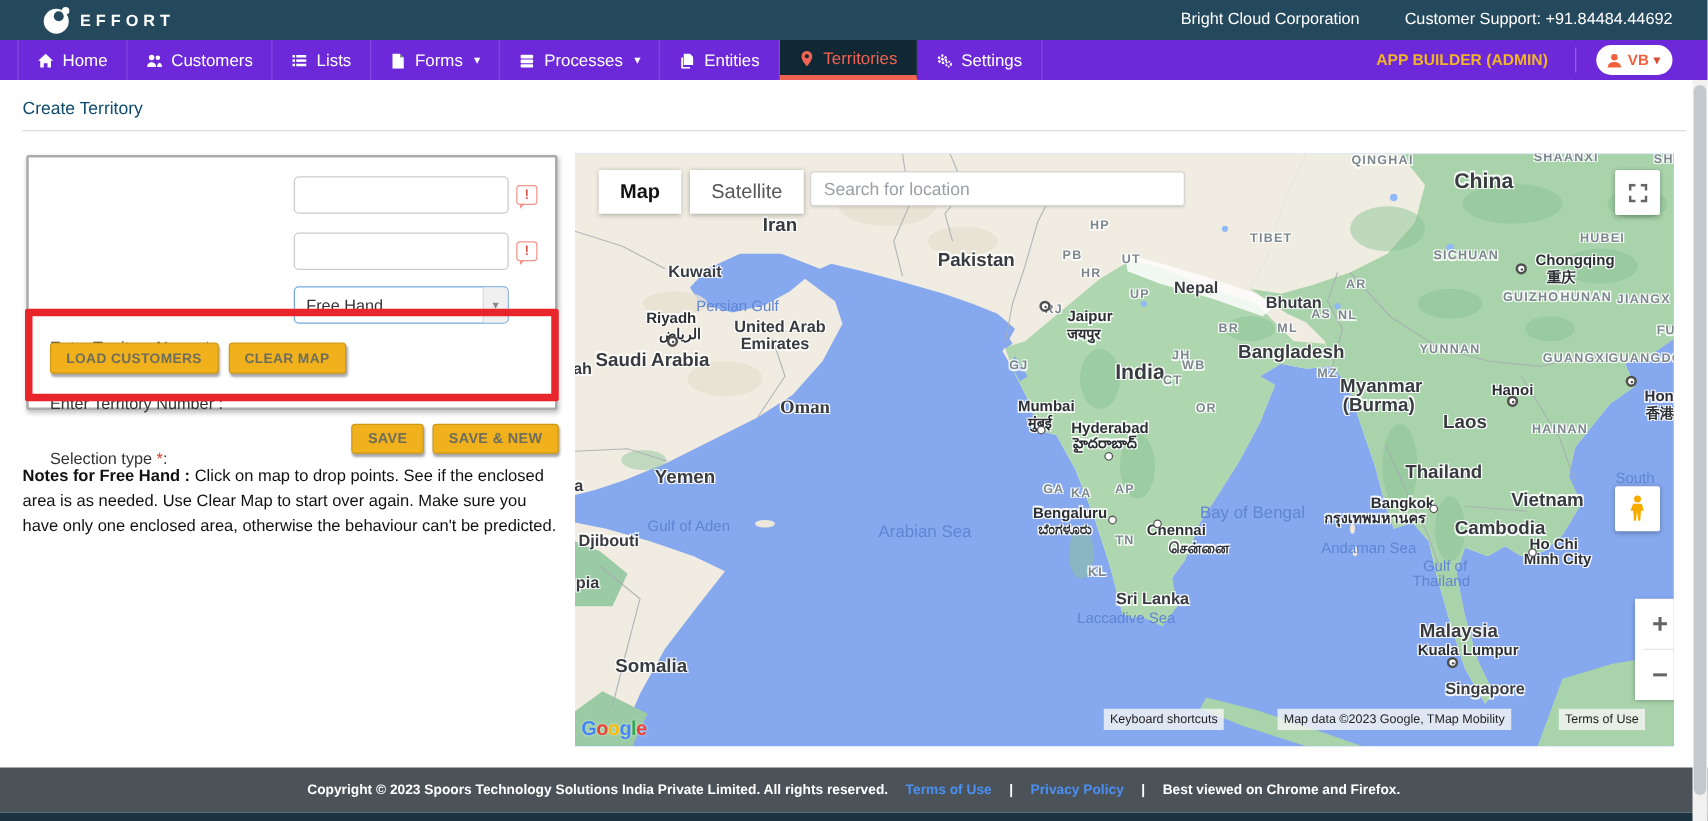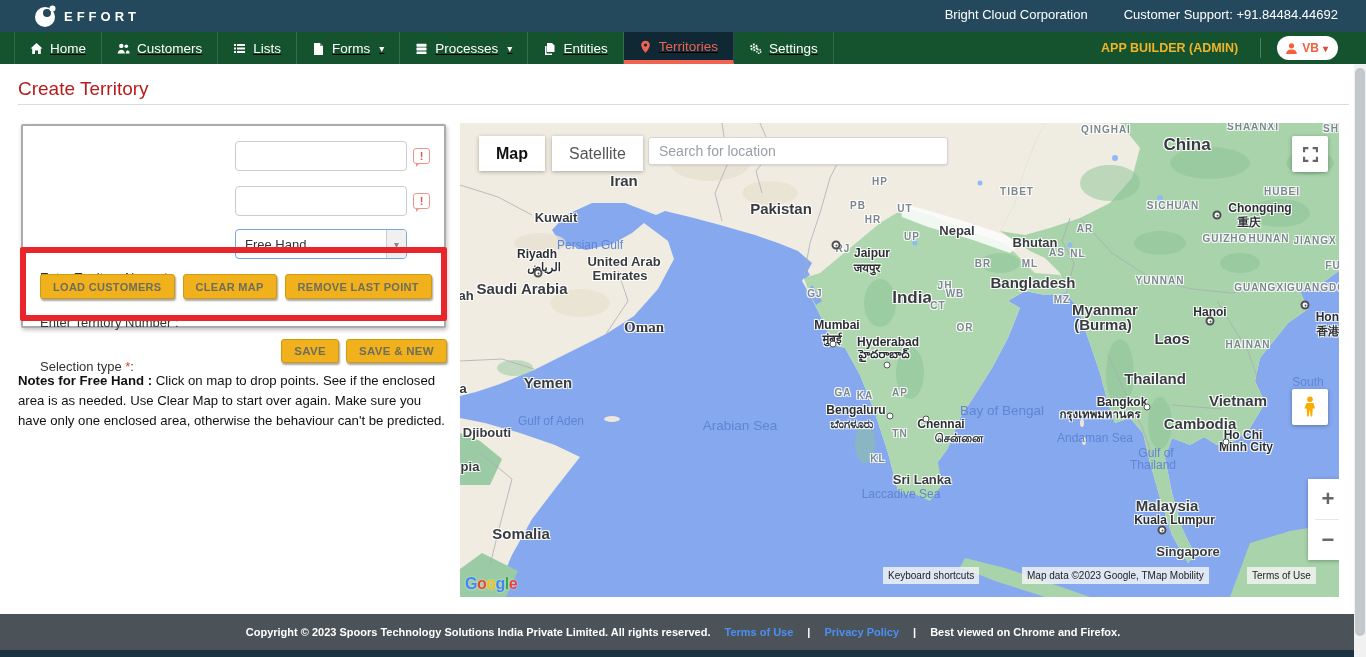--- a/index.html
+++ b/index.html
@@ -5,33 +5,33 @@
   * { margin:0; padding:0; box-sizing:border-box; }
   html,body { width:1366px; height:657px; overflow:hidden; font-family:"Liberation Sans", sans-serif; background:#fff; }
 
   
   .topbar { position:absolute; left:0; top:0; width:1366px; height:32px; background:#24485c; color:#fff; }
   .brand { position:absolute; left:34px; top:3px; display:flex; align-items:center; }
   .brand-text { color:#fff; font-size:13px; font-weight:bold; letter-spacing:4px; margin-left:6px; }
   .topbar-right { position:absolute; right:28px; top:0; height:28px; display:flex; align-items:center; gap:36px; font-size:13px; }
 
   
-  .navbar { position:absolute; left:0; top:32px; width:1366px; height:32px; background:#14532d; display:flex; align-items:stretch;text-decoration:underline; }
+  .navbar { position:absolute; left:0; top:32px; width:1366px; height:32px; background:#6d28d9; display:flex; align-items:stretch; }
   .nav-item { display:flex; align-items:center; gap:7px; padding:0 15px; color:#fff; font-size:13.5px; cursor:pointer; border-right:1px solid rgba(255,255,255,.14); }
   .nav-item:first-child { border-left:1px solid rgba(255,255,255,.14); margin-left:14px; }
   .nav-item .caret { font-size:10px; margin-left:2px; }
   .nav-item.active { color:#ee6352; border-bottom:4px solid #ee6352; background:#102833; }
   .nav-right { position:absolute; right:0; top:0; height:32px; display:flex; align-items:center; }
   .app-builder { color:#f0b429; font-weight:bold; font-size:12.5px; margin-right:22px; }
   .nav-right-sep { width:1px; height:20px; background:rgba(255,255,255,.25); margin-right:16px; }
   .user-pill { background:#fff; border-radius:13px; height:24px; display:flex; align-items:center; gap:4px; padding:0 10px 0 8px; margin-right:28px; cursor:pointer; color:#f2603c; font-weight:bold; font-size:12px; }
   .user-pill .caret { color:#d94b35; font-size:10px; }
 
   
-  .page-title { position:absolute; left:18px; top:78px; font-size:19px; color:#b91c1c; }
+  .page-title { position:absolute; left:18px; top:78px; font-size:14px; color:#0c4a6e; }
   .heading-rule { position:absolute; left:18px; top:104px; width:1331px; border-top:1px solid #dcdcdc; }
 
   
   .form-panel { position:absolute; left:21px; top:124px; width:425px; height:204px; background:#fff; border:2px solid #ababab; border-radius:2px; box-shadow:1px 2px 4px rgba(0,0,0,.25); }
   .form-label { position:absolute; left:17px; font-size:13px; color:#333; }
   .req { color:#e03c31; }
   .text-input { position:absolute; left:212px; width:172px; height:30px; border:1px solid #ccc; border-radius:4px; font-size:13px; padding:0 8px; outline:none; }
   .warn-icon { position:absolute; left:390px; width:17px; height:16px; border:1px solid #f0958c; border-radius:3px; background:#fff; color:#e2574c; font-weight:bold; font-size:11px; text-align:center; line-height:14px; }
   .warn-icon::after { content:""; position:absolute; left:2px; bottom:-4px; border-left:4px solid #f0958c; border-bottom:4px solid transparent; }
   .fake-select { position:absolute; left:212px; top:103px; width:172px; height:30px; border:1px solid #74a9dd; border-radius:4px; background:#fff; font-size:13px; color:#333; display:flex; align-items:center; cursor:pointer; }
@@ -212,21 +212,20 @@
     <span>Selection type</span> <span class="req">*</span><span>:</span>
   </div>
   <div class="fake-select">
     <span class="sel-text">Free Hand</span>
     <span class="sel-btn">▾</span>
   </div>
 
   <div class="btn-row">
     <button class="ybtn">LOAD CUSTOMERS</button>
     <button class="ybtn">CLEAR MAP</button>
-    <button class="ybtn">REMOVE LAST POINT</button>
   </div>
 </div>
 
 <div class="red-annotation"></div>
 
 <div class="save-row">
   <button class="ybtn">SAVE</button>
   <button class="ybtn">SAVE &amp; NEW</button>
 </div>
 

